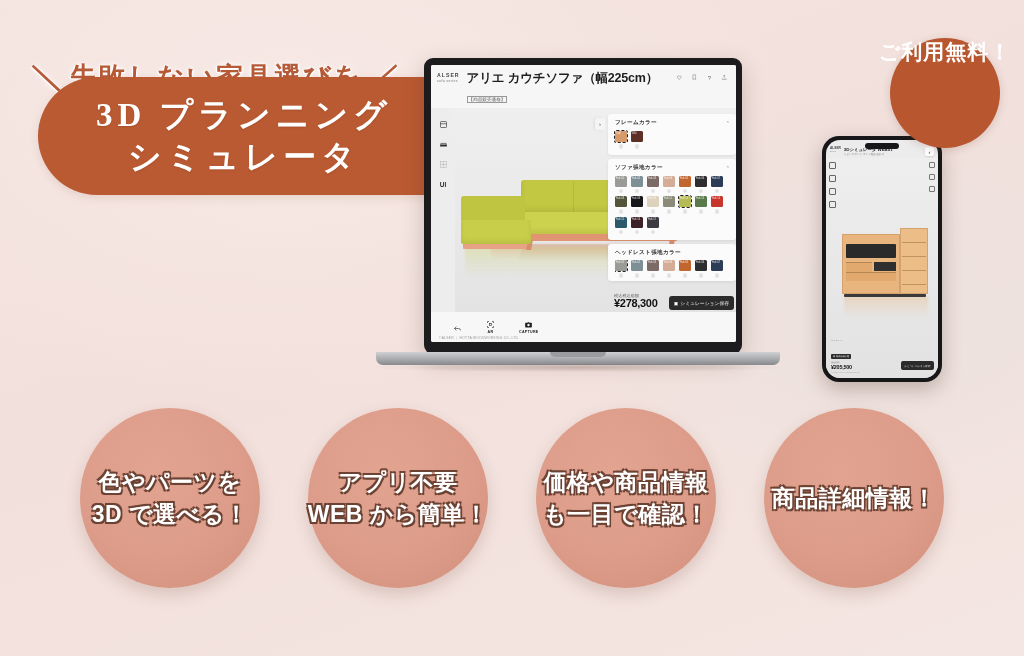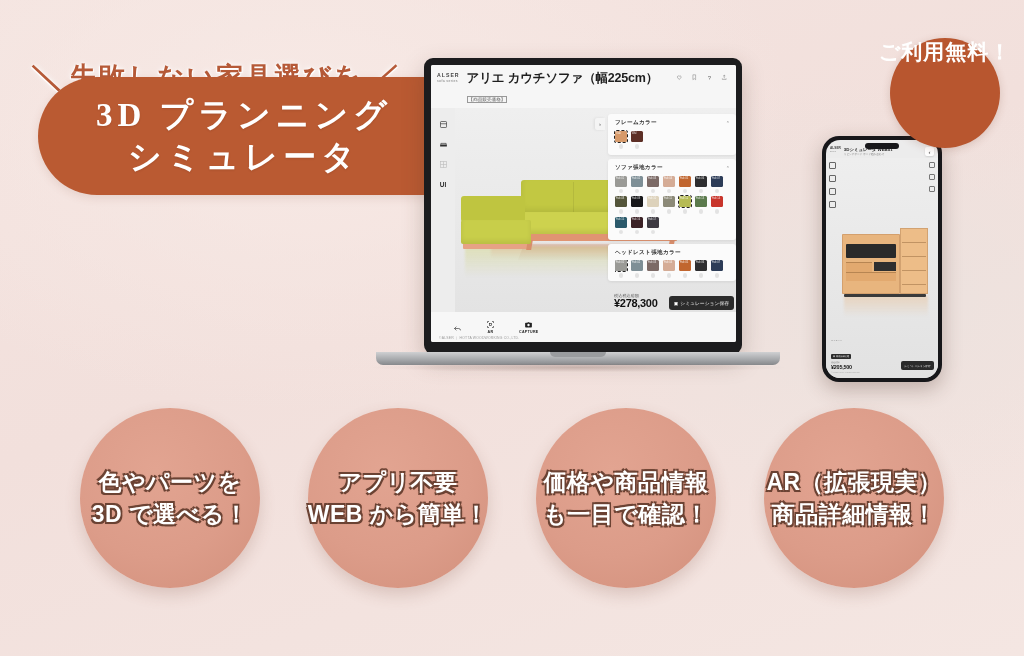--- a/index.html
+++ b/index.html
@@ -619,18 +619,17 @@
     </div>
     <div class="circle">
       <span>アプリ不要</span>
       <span>WEB から簡単！</span>
     </div>
     <div class="circle">
       <span>価格や商品情報</span>
       <span>も一目で確認！</span>
     </div>
     <div class="circle">
-      <span>AR（拡張現実）</span>
       <span>商品詳細情報！</span>
     </div>
   </div>
 
 </div>
 
 </body></html>

